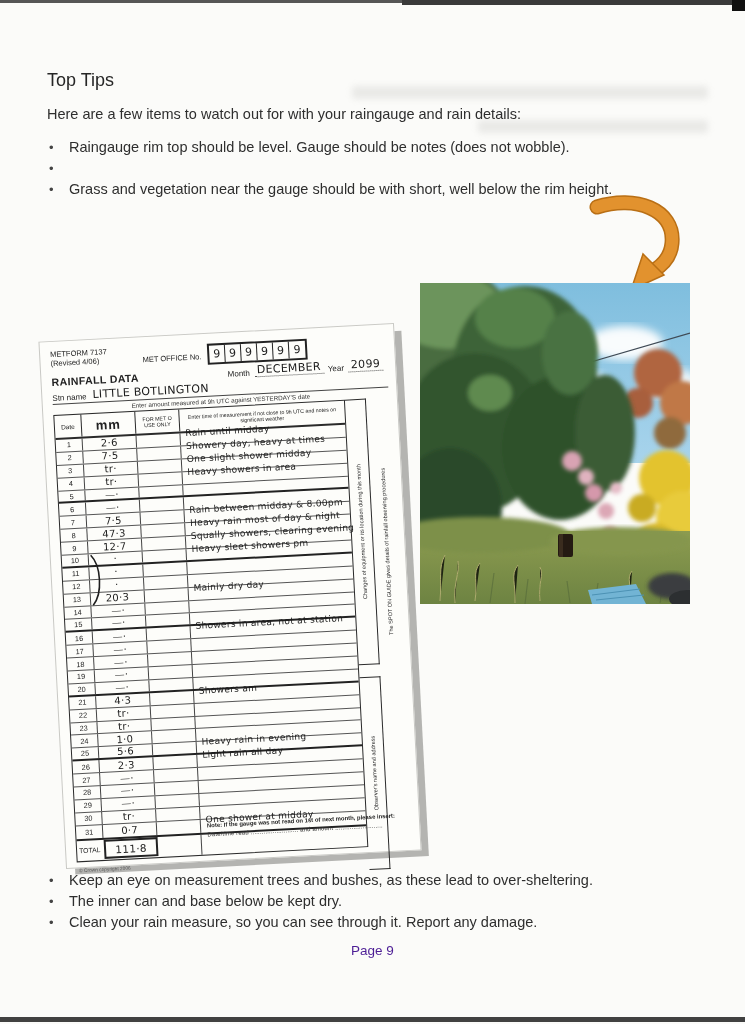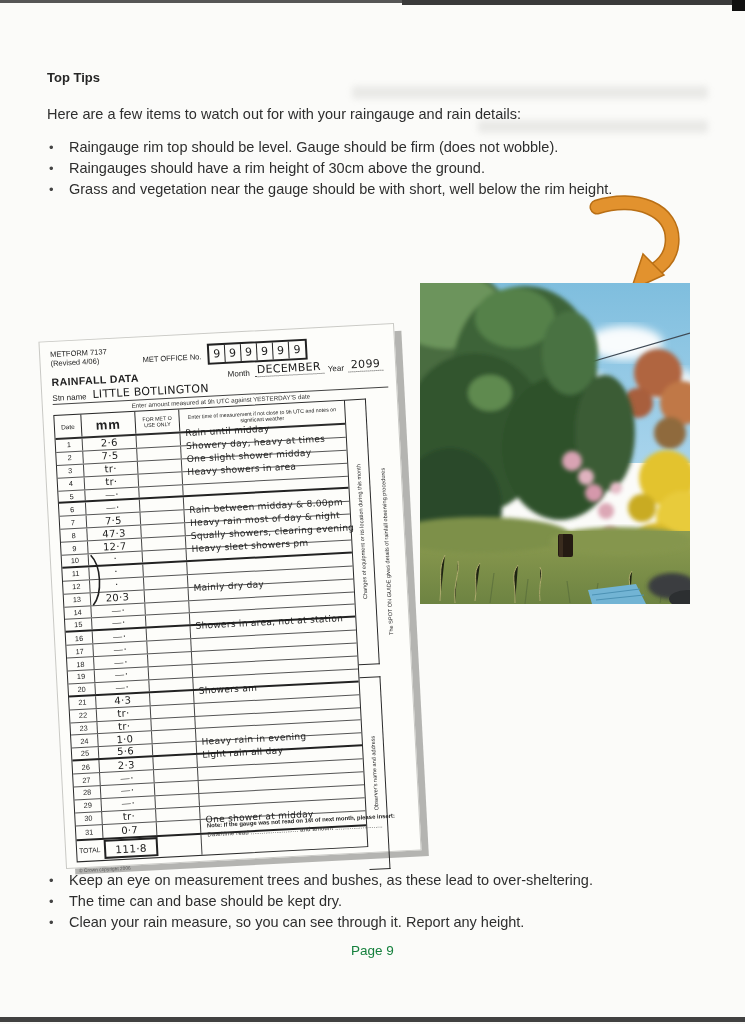--- a/index.html
+++ b/index.html
@@ -10,28 +10,28 @@
   
   .scan-top    { position:absolute; top:0; left:0; width:100%; height:3px; background:#565656; }
   .scan-top2   { position:absolute; top:0; left:54%; width:46%; height:5px; background:#3a3a3a; }
   .scan-corner { position:absolute; top:0; right:0; width:13px; height:11px; background:#101010; }
   .scan-bottom { position:absolute; bottom:2px; left:0; width:100%; height:5px; background:#414141; }
   .ghost { position:absolute; background:#c9c9c6; opacity:.35; filter:blur(3px); border-radius:3px; }
   .ghost.g1 { left:352px; top:86px;  width:356px; height:13px; }
   .ghost.g2 { left:478px; top:120px; width:230px; height:13px; }
 
   
-  .title { position:absolute; left:47px; top:70px; font-size:13px; font-weight:bold; color:#262626; }
+  .title { position:absolute; left:47px; top:70px; font-size:18px; font-weight:normal; color:#262626; }
   .intro { position:absolute; left:47px; top:106px; font-size:14.5px; color:#2e2e2e; }
   .tips  { position:absolute; left:49px; list-style:none; }
   .tips.top { top:137px; }
   .tips.bottom { top:870px; }
   .tips li { display:flex; font-size:14.5px; color:#2e2e2e; line-height:21px; }
   .tips .bullet { width:20px; color:#444; font-size:13px; }
-  .pageno { position:absolute; left:0; top:943px; width:100%; text-align:center; font-size:13.5px; color:#15803d; }
+  .pageno { position:absolute; left:0; top:943px; width:100%; text-align:center; font-size:13.5px; color:#4c1d95; }
 
   
   .arrow { position:absolute; left:583px; top:193px; width:115px; height:100px; }
 
   
   .photo { position:absolute; left:420px; top:283px; width:270px; height:321px; overflow:hidden; }
 
   
   .form-paper {
     position:absolute; left:52px; top:332px; width:356px; height:528px;
@@ -115,25 +115,24 @@
   <div class="scan-bottom"></div>
   <div class="ghost g1"></div>
   <div class="ghost g2"></div>
 
   <div class="title">Top Tips</div>
   <div class="intro">Here are a few items to watch out for with your raingauge and rain details:</div>
 
   <ul class="tips top">
     <li>
         <span class="bullet">•</span>
-        <span>Raingauge rim top should be level. Gauge should be firm (does not wobble).</span>
+        <span>Raingauge rim top should be level. Gauge should be notes (does not wobble).</span>
       </li>
     <li>
         <span class="bullet">•</span>
-        <span>Raingauges should have a rim height of 30cm above the ground.</span>
       </li>
     <li>
         <span class="bullet">•</span>
         <span>Grass and vegetation near the gauge should be with short, well below the rim height.</span>
       </li>
   </ul>
 
   <svg class="arrow" viewBox="0 0 115 100">
     <path d="M14 14 C 52 2, 92 16, 89 50 C 88 64, 80 72, 70 78" fill="none" stroke="#b96f15" stroke-width="15" stroke-linecap="round"></path>
     <path d="M14 14 C 52 2, 92 16, 89 50 C 88 64, 80 72, 70 78" fill="none" stroke="#e2922e" stroke-width="12" stroke-linecap="round"></path>
@@ -522,23 +521,23 @@
     </div>
   </div>
 
   <ul class="tips bottom">
     <li>
         <span class="bullet">•</span>
         <span>Keep an eye on measurement trees and bushes, as these lead to over-sheltering.</span>
       </li>
     <li>
         <span class="bullet">•</span>
-        <span>The time can and base should be kept dry.</span>
+        <span>The inner can and base below be kept dry.</span>
       </li>
     <li>
         <span class="bullet">•</span>
-        <span>Clean your rain measure, so you can see through it. Report any height.</span>
+        <span>Clean your rain measure, so you can see through it. Report any damage.</span>
       </li>
   </ul>
 
   <div class="pageno">Page 9</div>
 
 </div>
 
 </body></html>

